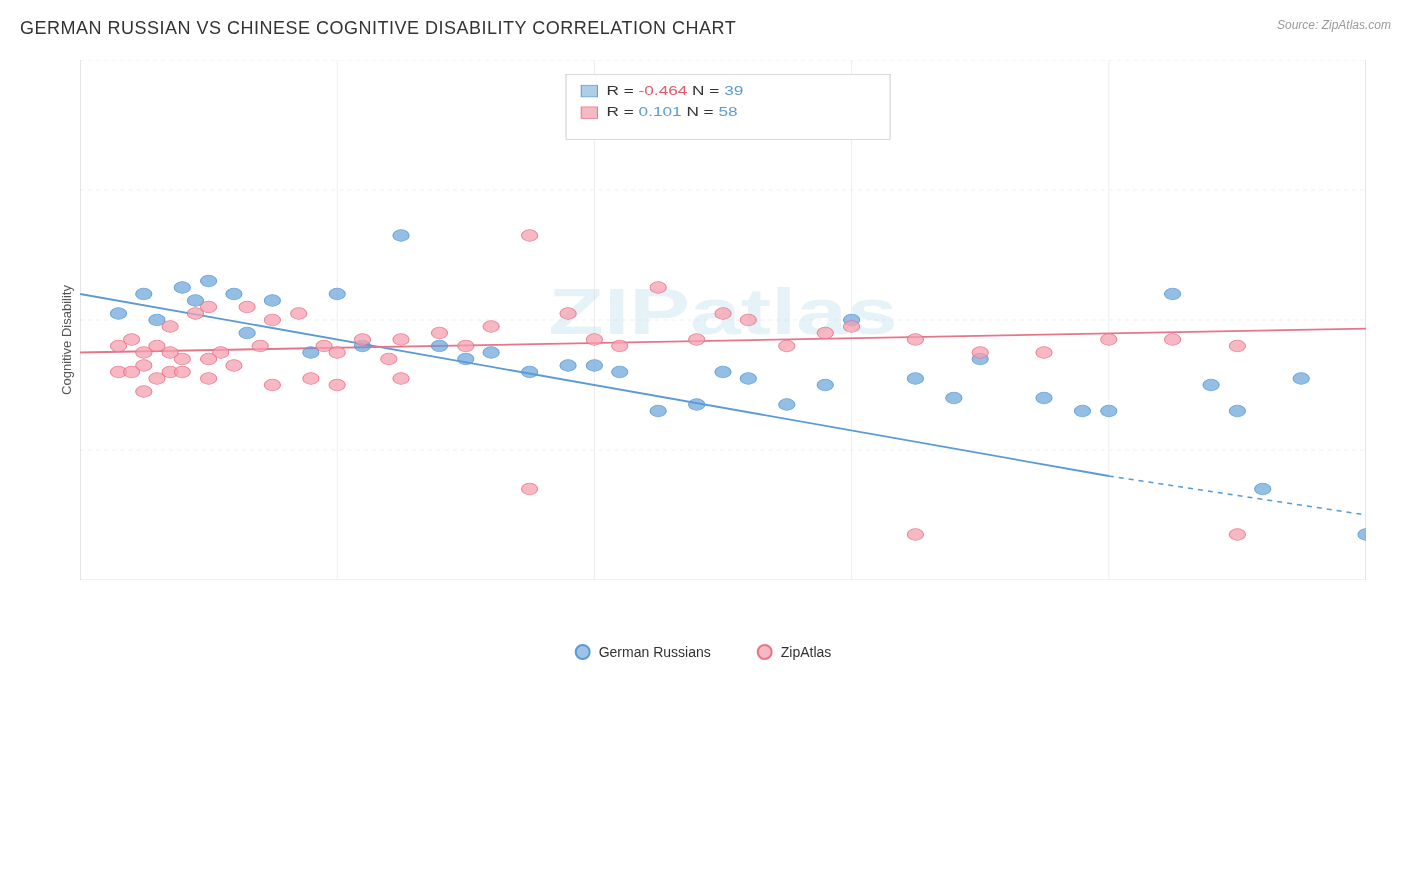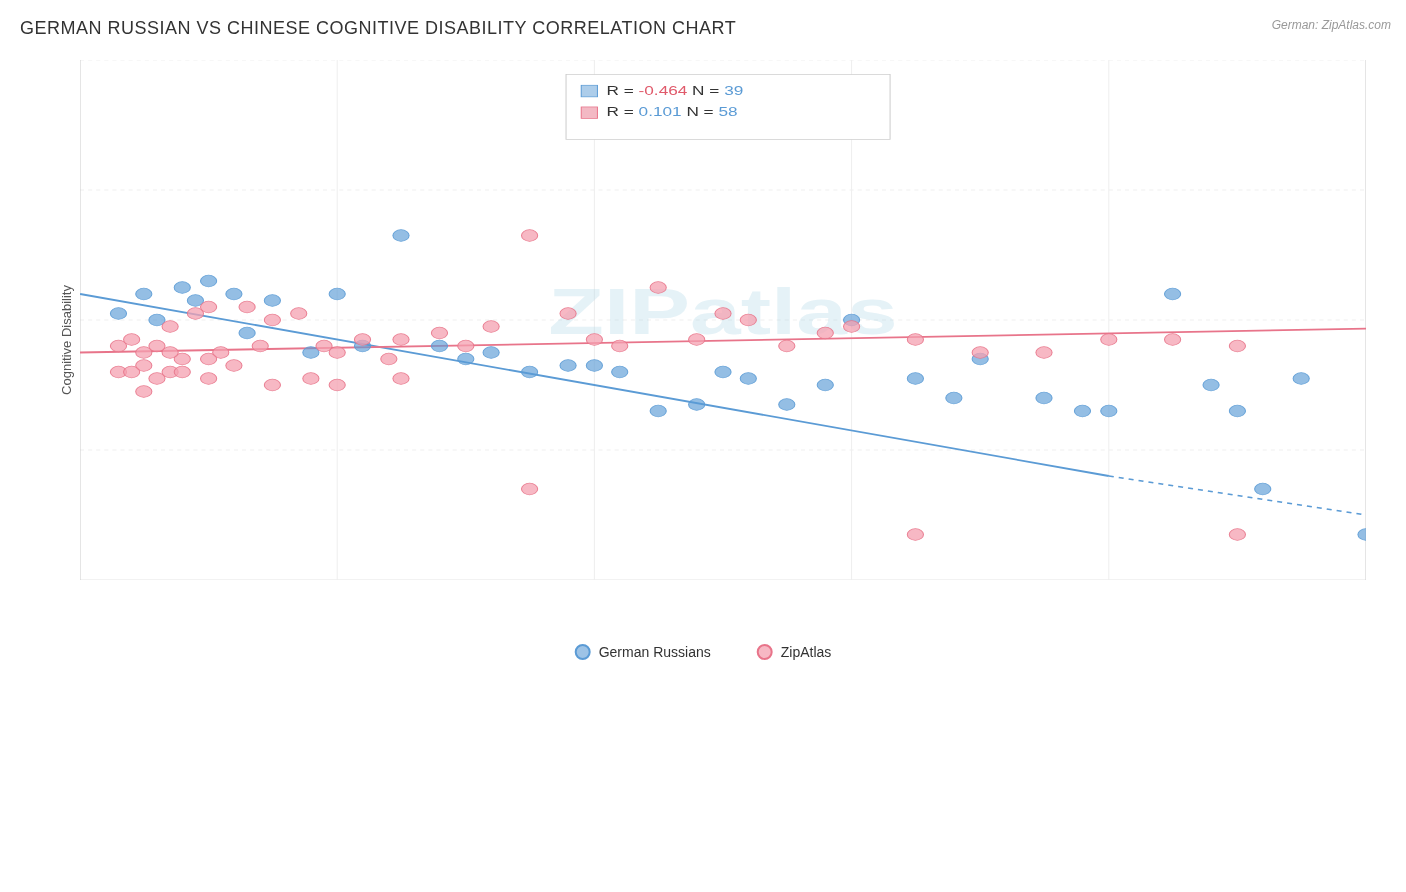--- a/index.html
+++ b/index.html
@@ -73,21 +73,21 @@
       width: 16px;
       height: 16px;
       border-radius: 50%;
     }
   </style>
 </head>
 <body>
 
 <div class="chart-container">
   <div class="chart-title">GERMAN RUSSIAN VS CHINESE COGNITIVE DISABILITY CORRELATION CHART</div>
-  <div class="source-label">German: ZipAtlas.com</div>
+  <div class="source-label">Source: ZipAtlas.com</div>
   <div class="y-axis-label">Cognitive Disability</div>
 
   <div class="chart-area">
     <svg class="chart-svg" viewBox="0 0 1270 720" preserveAspectRatio="none">
 
       <line x1="0" y1="720" x2="1270" y2="720" stroke="#ccc" stroke-width="1"></line>
       <line x1="0" y1="540" x2="1270" y2="540" stroke="#ddd" stroke-width="1" stroke-dasharray="4,4"></line>
       <line x1="0" y1="360" x2="1270" y2="360" stroke="#ddd" stroke-width="1" stroke-dasharray="4,4"></line>
       <line x1="0" y1="180" x2="1270" y2="180" stroke="#ddd" stroke-width="1" stroke-dasharray="4,4"></line>
       <line x1="0" y1="0" x2="1270" y2="0" stroke="#ddd" stroke-width="1" stroke-dasharray="4,4"></line>

